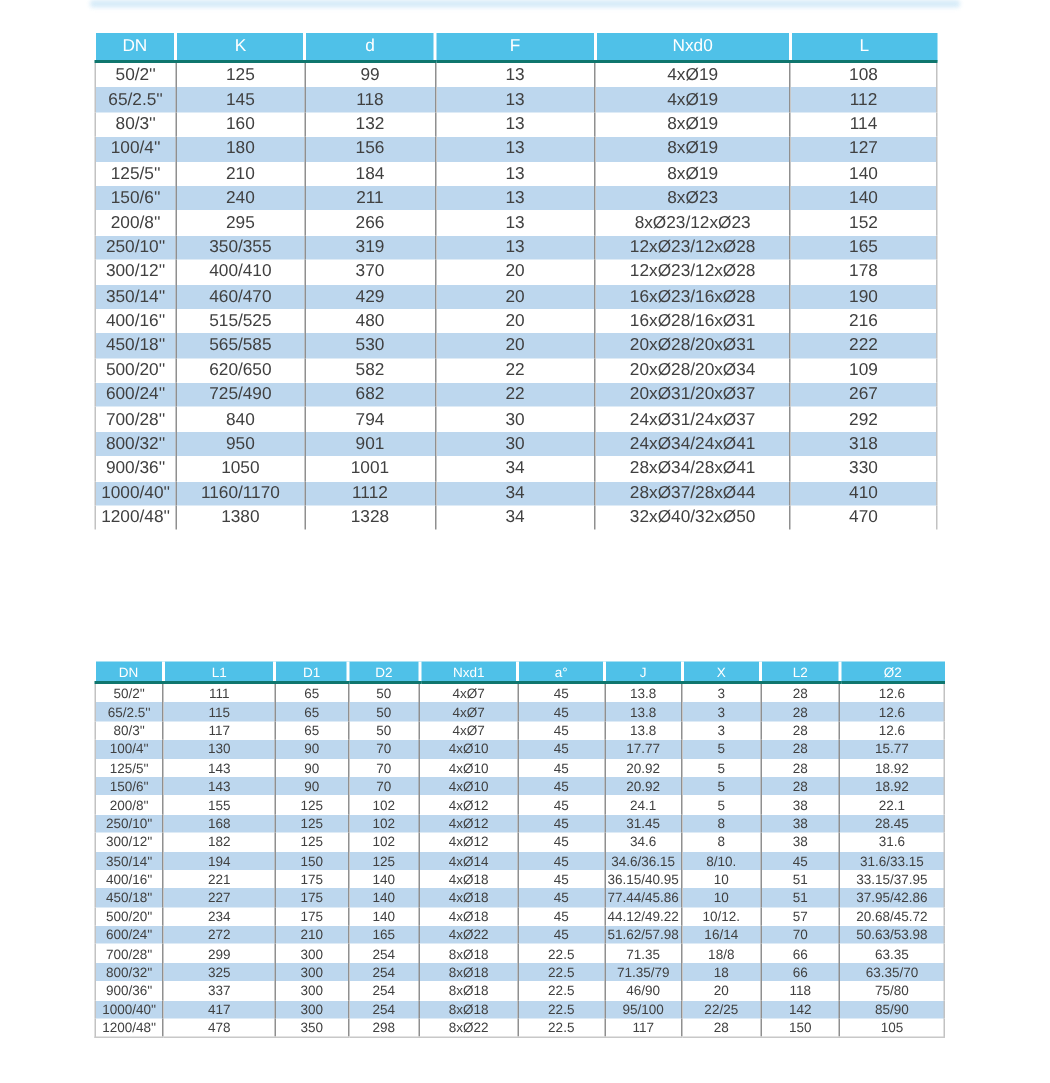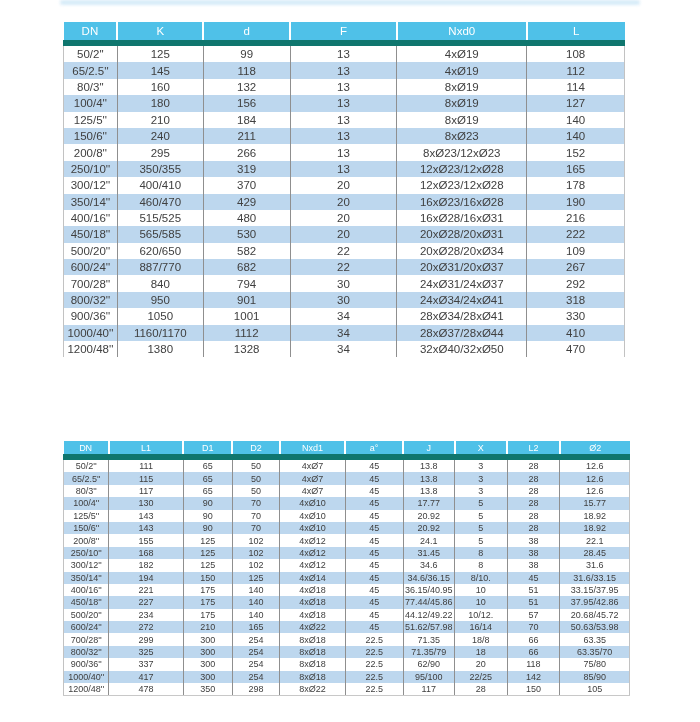--- a/index.html
+++ b/index.html
@@ -28,21 +28,21 @@
     table-layout: fixed;
   }
   #table1 { left: 63px; top: 22px;  width: 562px; }
   #table2 { left: 63px; top: 441px; width: 567px; }
 
   table.spec th {
     font-weight: normal;
     text-align: center;
     vertical-align: middle;
     padding: 0;
-    border-bottom: 6px solid #0f766e;
+    border-bottom: 2px solid #0f766e;
   }
   table.spec th + th { border-left: 2px solid #ffffff; }
 
   table.spec td {
     text-align: center;
     vertical-align: middle;
     padding: 0;
     white-space: nowrap;
     overflow: hidden;
   }
@@ -180,21 +180,21 @@
       <tr>
         <td>500/20''</td>
         <td>620/650</td>
         <td>582</td>
         <td>22</td>
         <td>20xØ28/20xØ34</td>
         <td>109</td>
       </tr>
       <tr>
         <td>600/24''</td>
-        <td>887/770</td>
+        <td>725/490</td>
         <td>682</td>
         <td>22</td>
         <td>20xØ31/20xØ37</td>
         <td>267</td>
       </tr>
       <tr>
         <td>700/28''</td>
         <td>840</td>
         <td>794</td>
         <td>30</td>
@@ -456,21 +456,21 @@
         <td>66</td>
         <td>63.35/70</td>
       </tr>
       <tr>
         <td>900/36''</td>
         <td>337</td>
         <td>300</td>
         <td>254</td>
         <td>8xØ18</td>
         <td>22.5</td>
-        <td>62/90</td>
+        <td>46/90</td>
         <td>20</td>
         <td>118</td>
         <td>75/80</td>
       </tr>
       <tr>
         <td>1000/40''</td>
         <td>417</td>
         <td>300</td>
         <td>254</td>
         <td>8xØ18</td>

